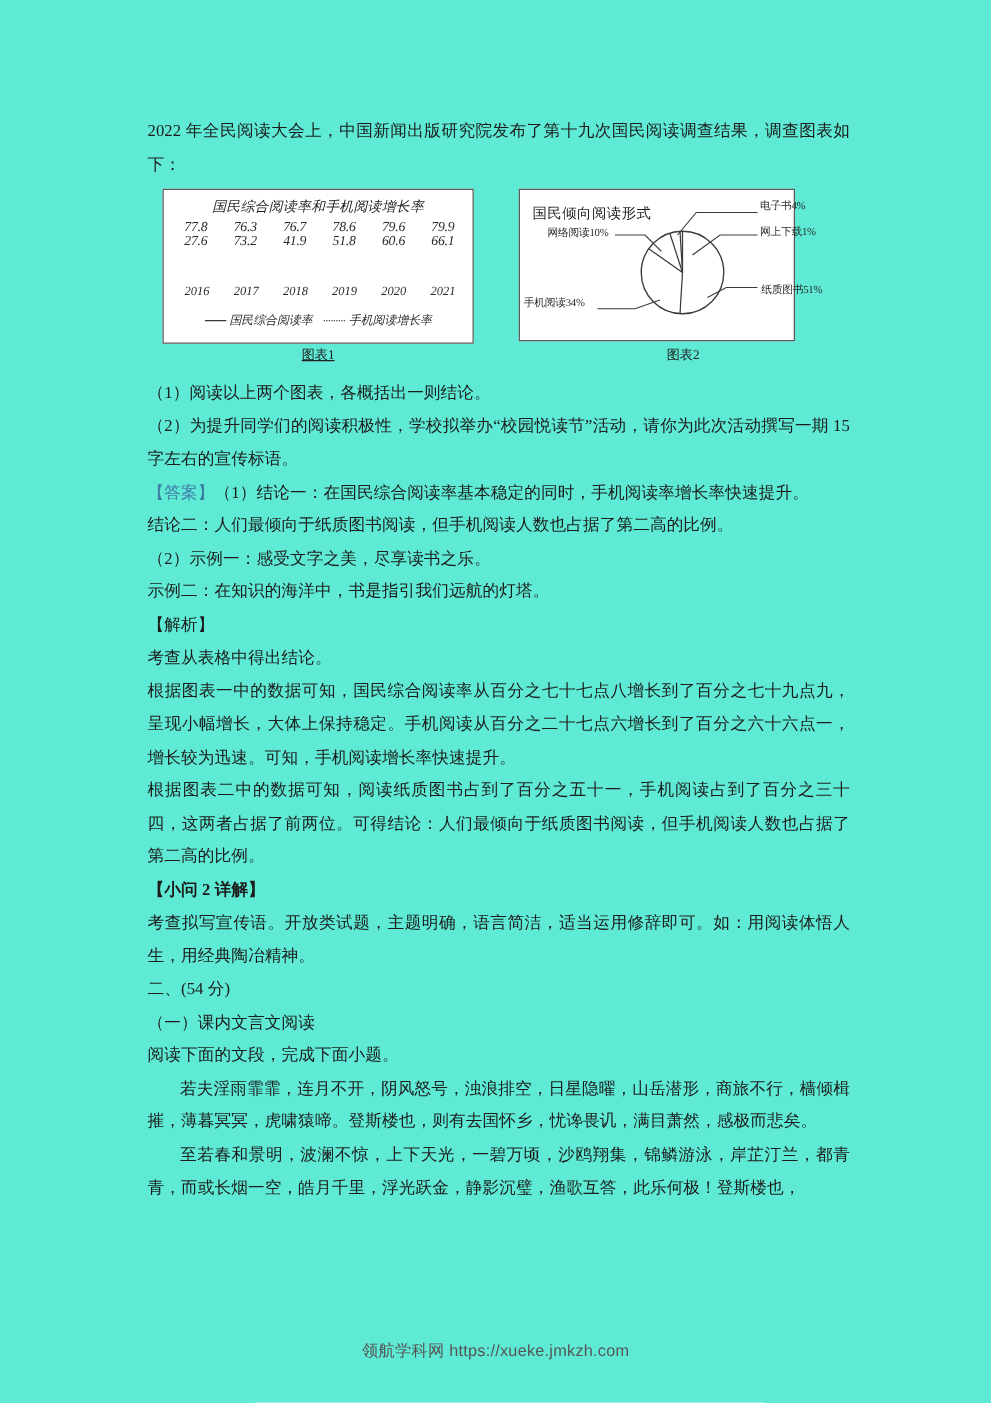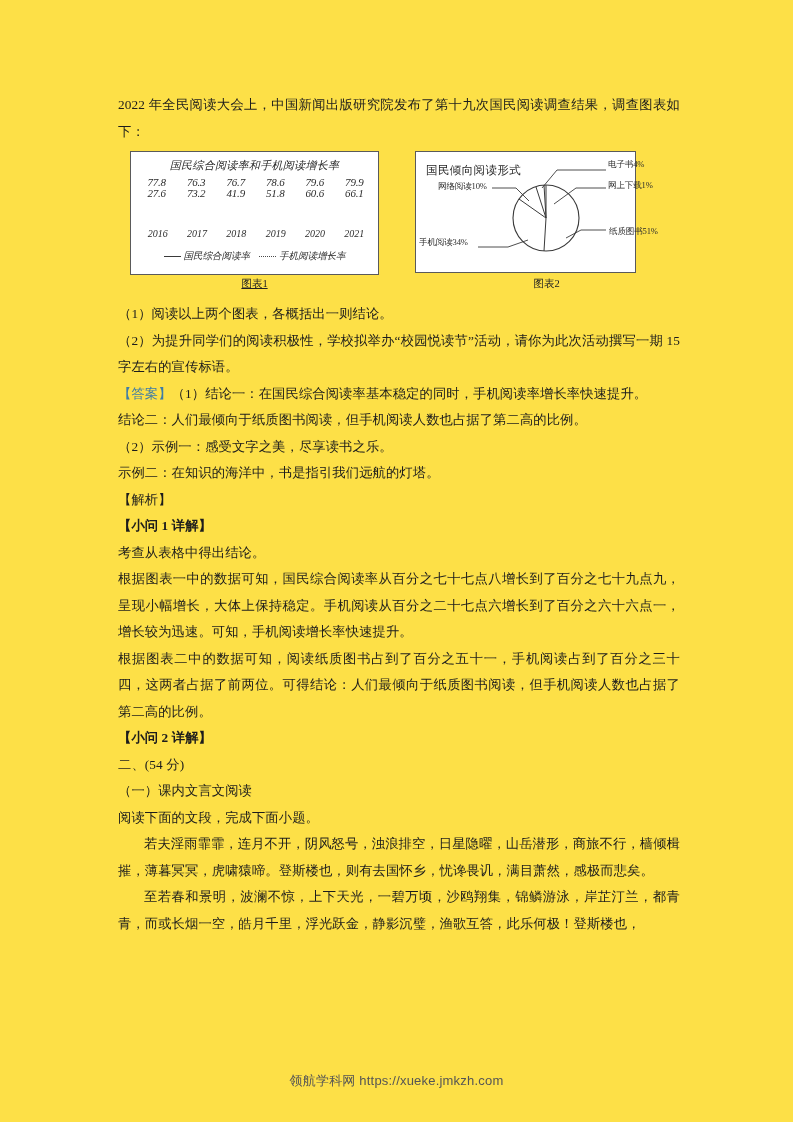--- a/index.html
+++ b/index.html
@@ -14,21 +14,21 @@
     position: relative;
     font-family: "Liberation Serif", "DejaVu Serif", serif;
     color: #1a1a1a;
     overflow: hidden;
   }
   .page {
     position: absolute;
     left: 0; top: 0;
     width: 793px;
     height: 1122px;
-    background: #fde047;
+    background: #5eead4;
   }
   .content {
     position: absolute;
     left: 118px;
     top: 92px;
     width: 562px;
   }
   p.line {
     margin: 0 0 0 0;
     font-size: 13.3px;
@@ -285,25 +285,25 @@
 
     <p class="line">（1）阅读以上两个图表，各概括出一则结论。</p>
     <p class="line">（2）为提升同学们的阅读积极性，学校拟举办“校园悦读节”活动，请你为此次活动撰写一期 15 字左右的宣传标语。</p>
 
     <p class="line"><span class="blue">【答案】</span><span>（1）结论一：在国民综合阅读率基本稳定的同时，手机阅读率增长率快速提升。</span></p>
     <p class="line">结论二：人们最倾向于纸质图书阅读，但手机阅读人数也占据了第二高的比例。</p>
     <p class="line">（2）示例一：感受文字之美，尽享读书之乐。</p>
     <p class="line">示例二：在知识的海洋中，书是指引我们远航的灯塔。</p>
 
     <p class="line blue">【解析】</p>
-    <p class="line bold">【小问 1 详解】</p>
     <p class="line">考查从表格中得出结论。</p>
     <p class="line">根据图表一中的数据可知，国民综合阅读率从百分之七十七点八增长到了百分之七十九点九，呈现小幅增长，大体上保持稳定。手机阅读从百分之二十七点六增长到了百分之六十六点一，增长较为迅速。可知，手机阅读增长率快速提升。</p>
     <p class="line">根据图表二中的数据可知，阅读纸质图书占到了百分之五十一，手机阅读占到了百分之三十四，这两者占据了前两位。可得结论：人们最倾向于纸质图书阅读，但手机阅读人数也占据了第二高的比例。</p>
     <p class="line bold">【小问 2 详解】</p>
+    <p class="line">考查拟写宣传语。开放类试题，主题明确，语言简洁，适当运用修辞即可。如：用阅读体悟人生，用经典陶冶精神。</p>
 
     <p class="line">二、(54 分)</p>
     <p class="line">（一）课内文言文阅读</p>
     <p class="line">阅读下面的文段，完成下面小题。</p>
     <p class="line indent2">若夫淫雨霏霏，连月不开，阴风怒号，浊浪排空，日星隐曜，山岳潜形，商旅不行，樯倾楫摧，薄暮冥冥，虎啸猿啼。登斯楼也，则有去国怀乡，忧谗畏讥，满目萧然，感极而悲矣。</p>
     <p class="line indent2">至若春和景明，波澜不惊，上下天光，一碧万顷，沙鸥翔集，锦鳞游泳，岸芷汀兰，都青青，而或长烟一空，皓月千里，浮光跃金，静影沉璧，渔歌互答，此乐何极！登斯楼也，</p>
 
   </div>
 
   <div class="footer">领航学科网 https://xueke.jmkzh.com</div>

